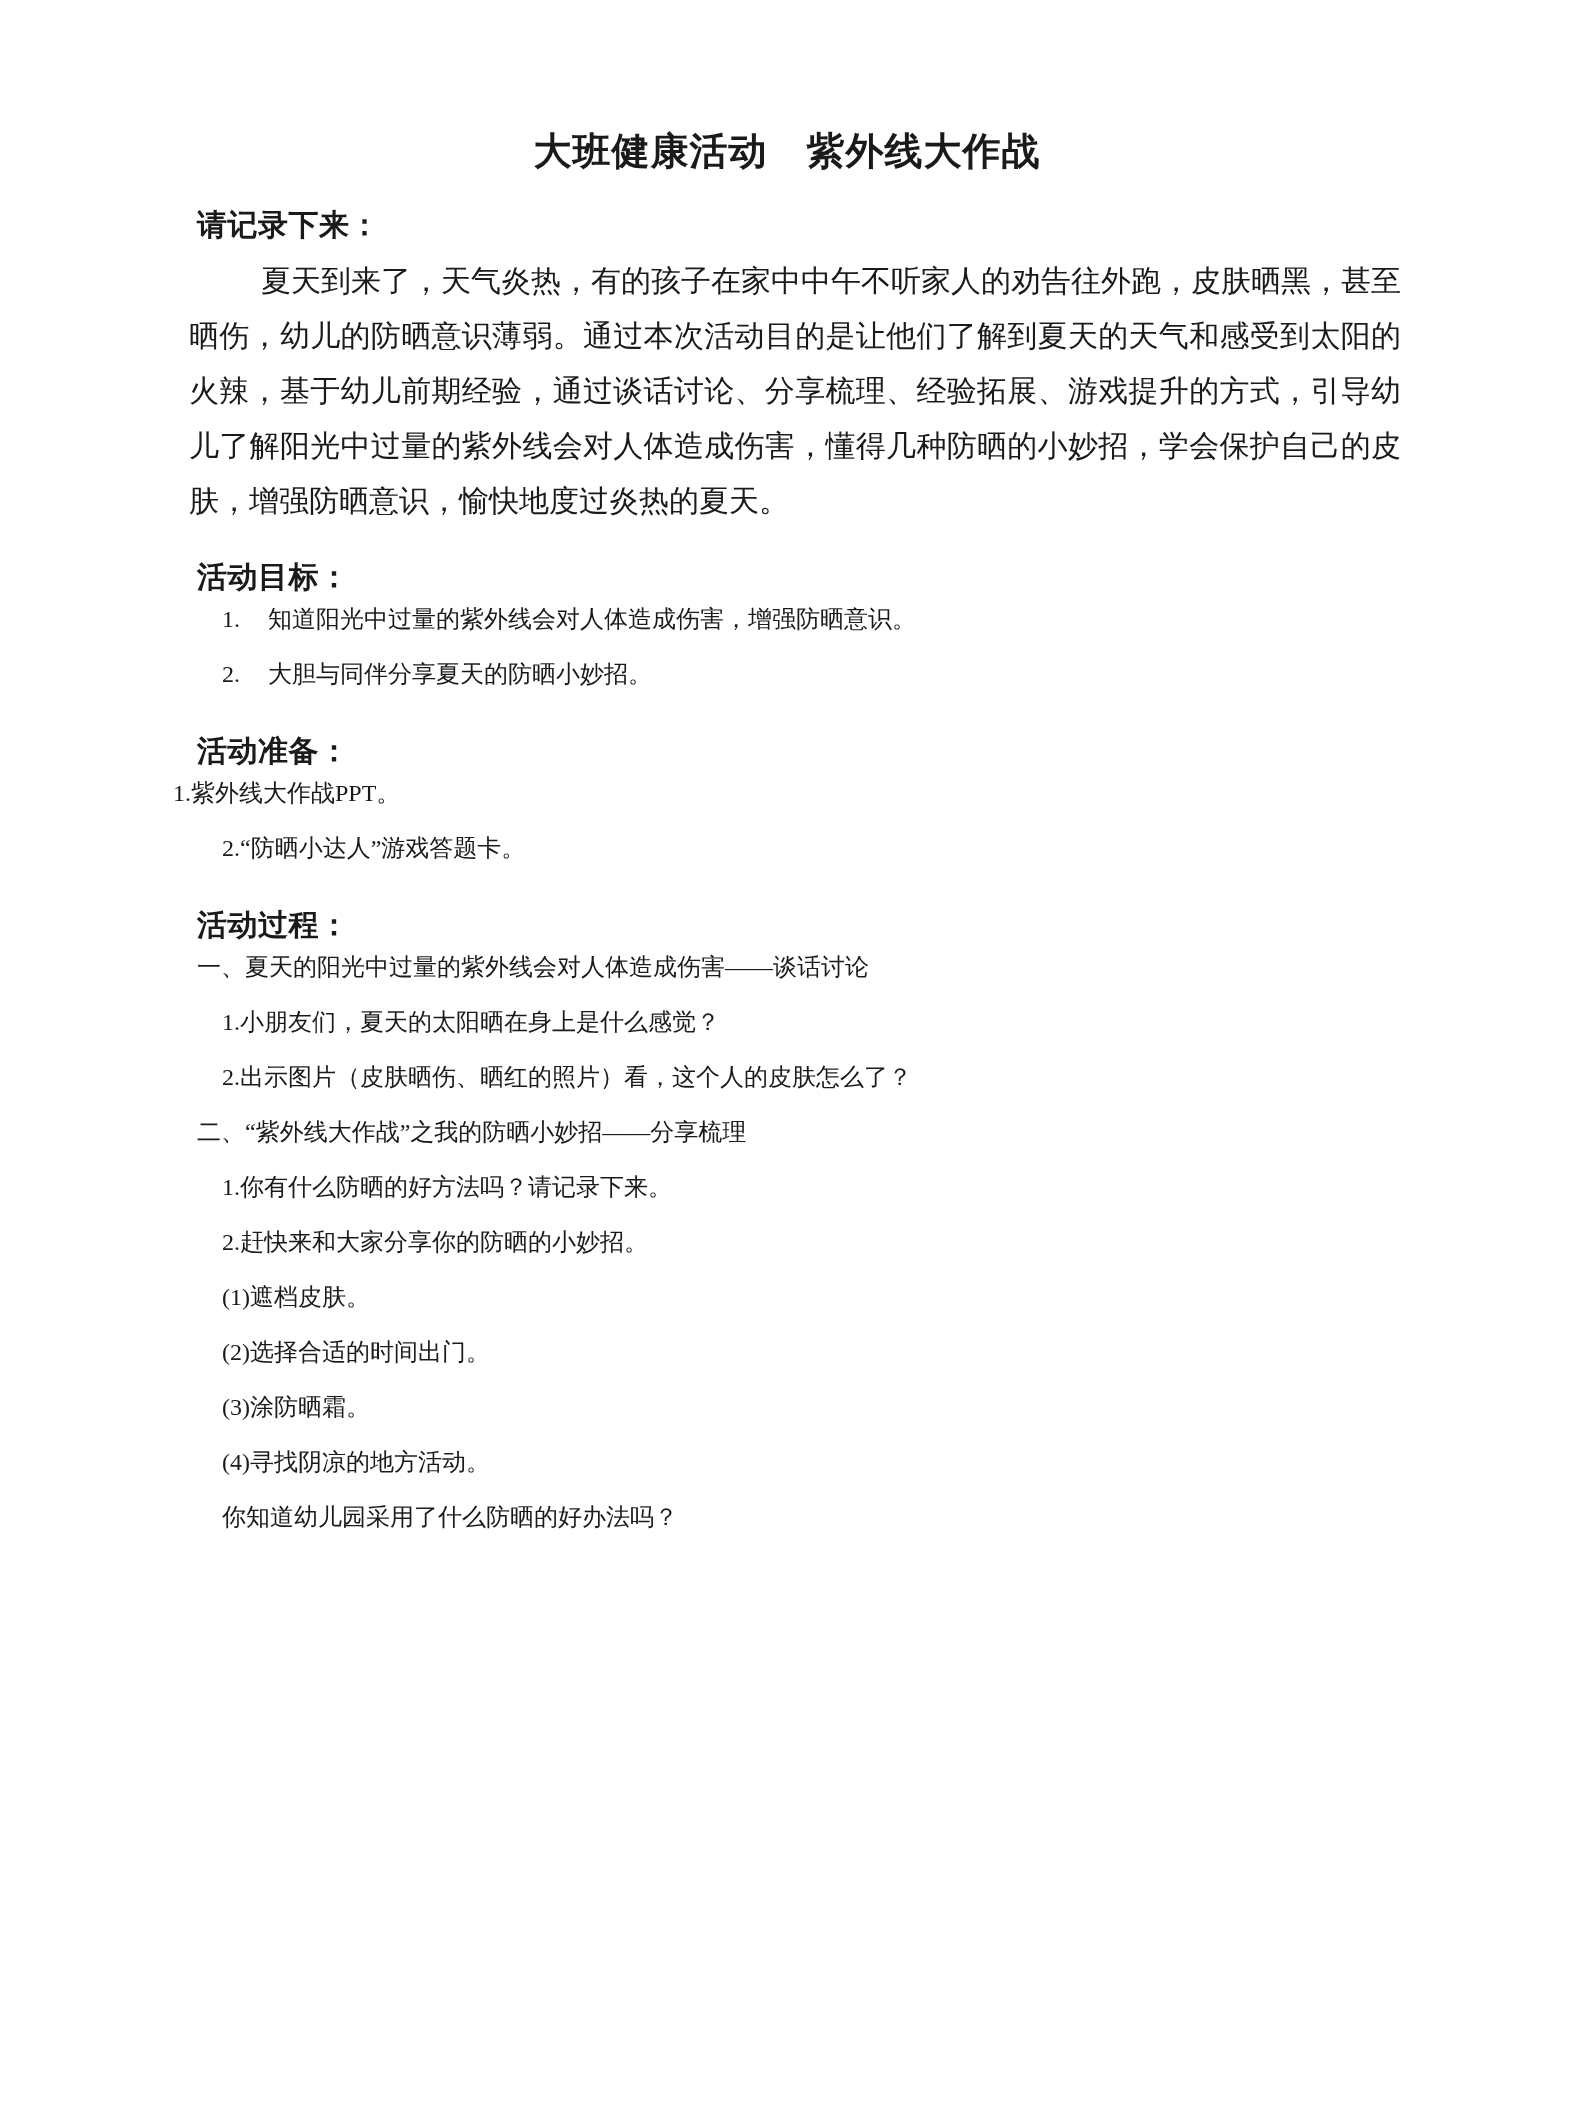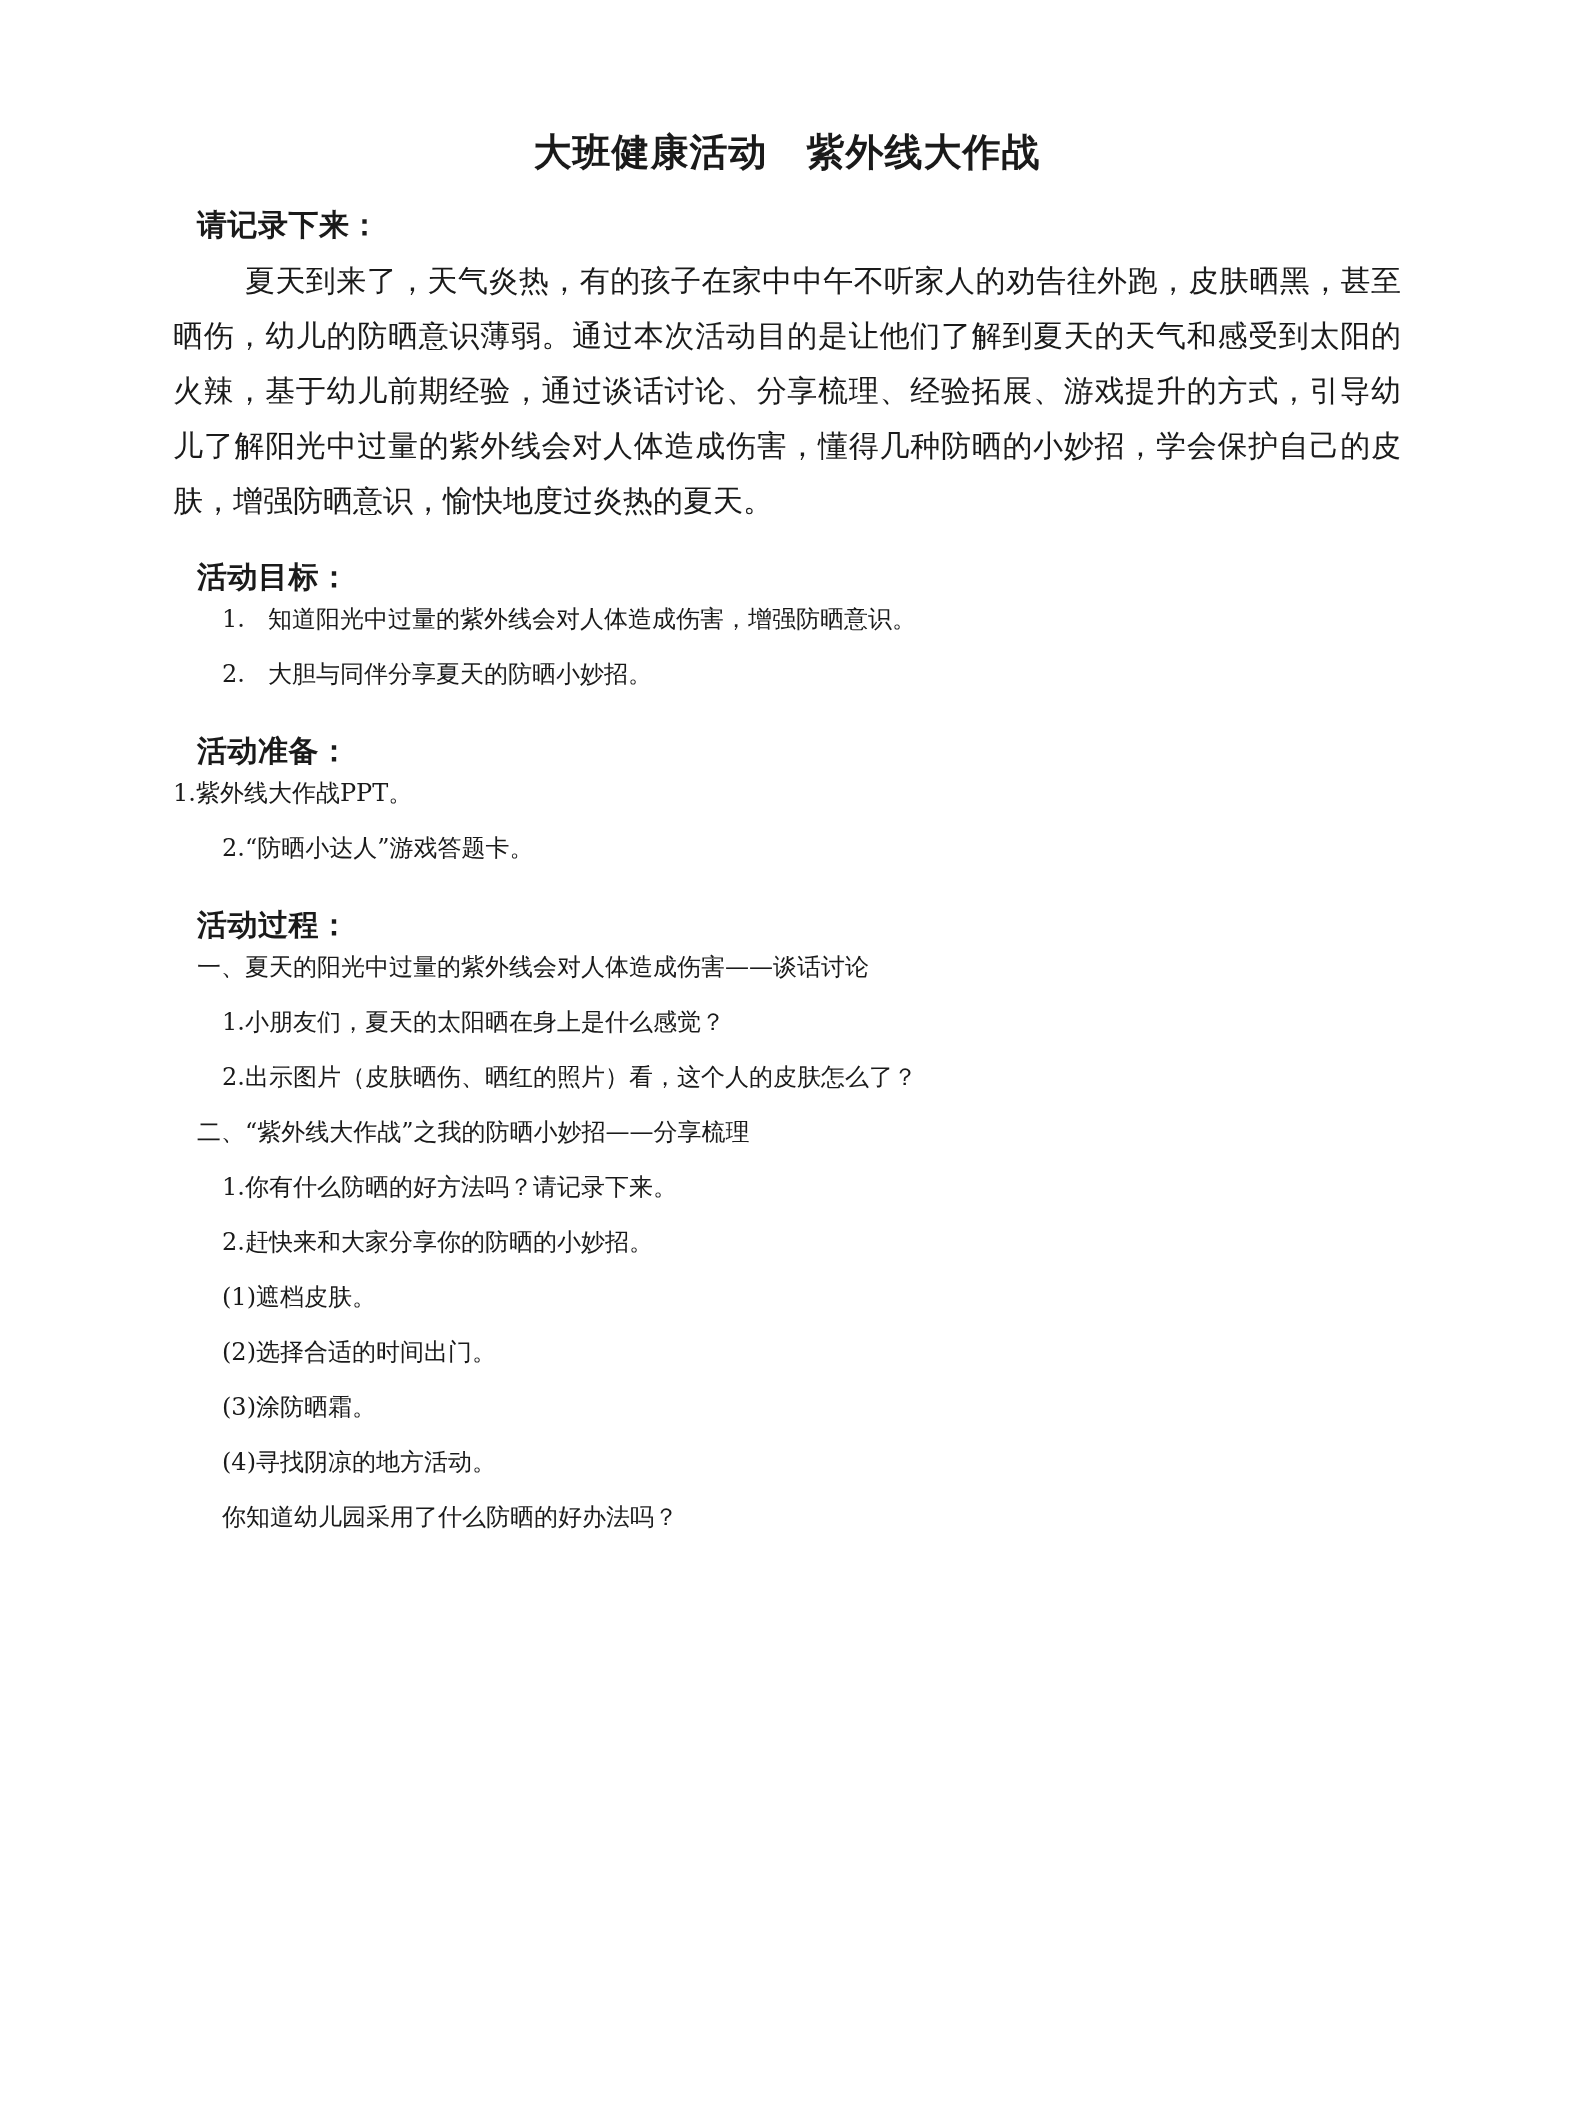--- a/index.html
+++ b/index.html
@@ -14,20 +14,21 @@
     color: #1a1a1a;
     -webkit-font-smoothing: antialiased;
     overflow: hidden;
   }
   .page {
     position: relative;
     width: 1587px;
     height: 1539px;
     box-sizing: border-box;
     padding: 0;
+    font-family: Liberation Serif, serif;
   }
   .content {
     position: absolute;
     left: 173px;
     top: 0;
     width: 1228px;
   }
 
   
   .doc-title {
@@ -56,20 +57,21 @@
   .para {
     font-size: 30px;
     line-height: 55px;
     margin: 0;
     text-align: justify;
     text-justify: inter-ideograph;
     letter-spacing: 0px;
   }
   .para.first-indent {
     text-indent: 72px;
+    margin-left: 16px;
   }
   .para.gap {
     padding-top: 13px;
   }
 
   
   .line {
     font-size: 24px;
     line-height: 55px;
     margin: 0;

